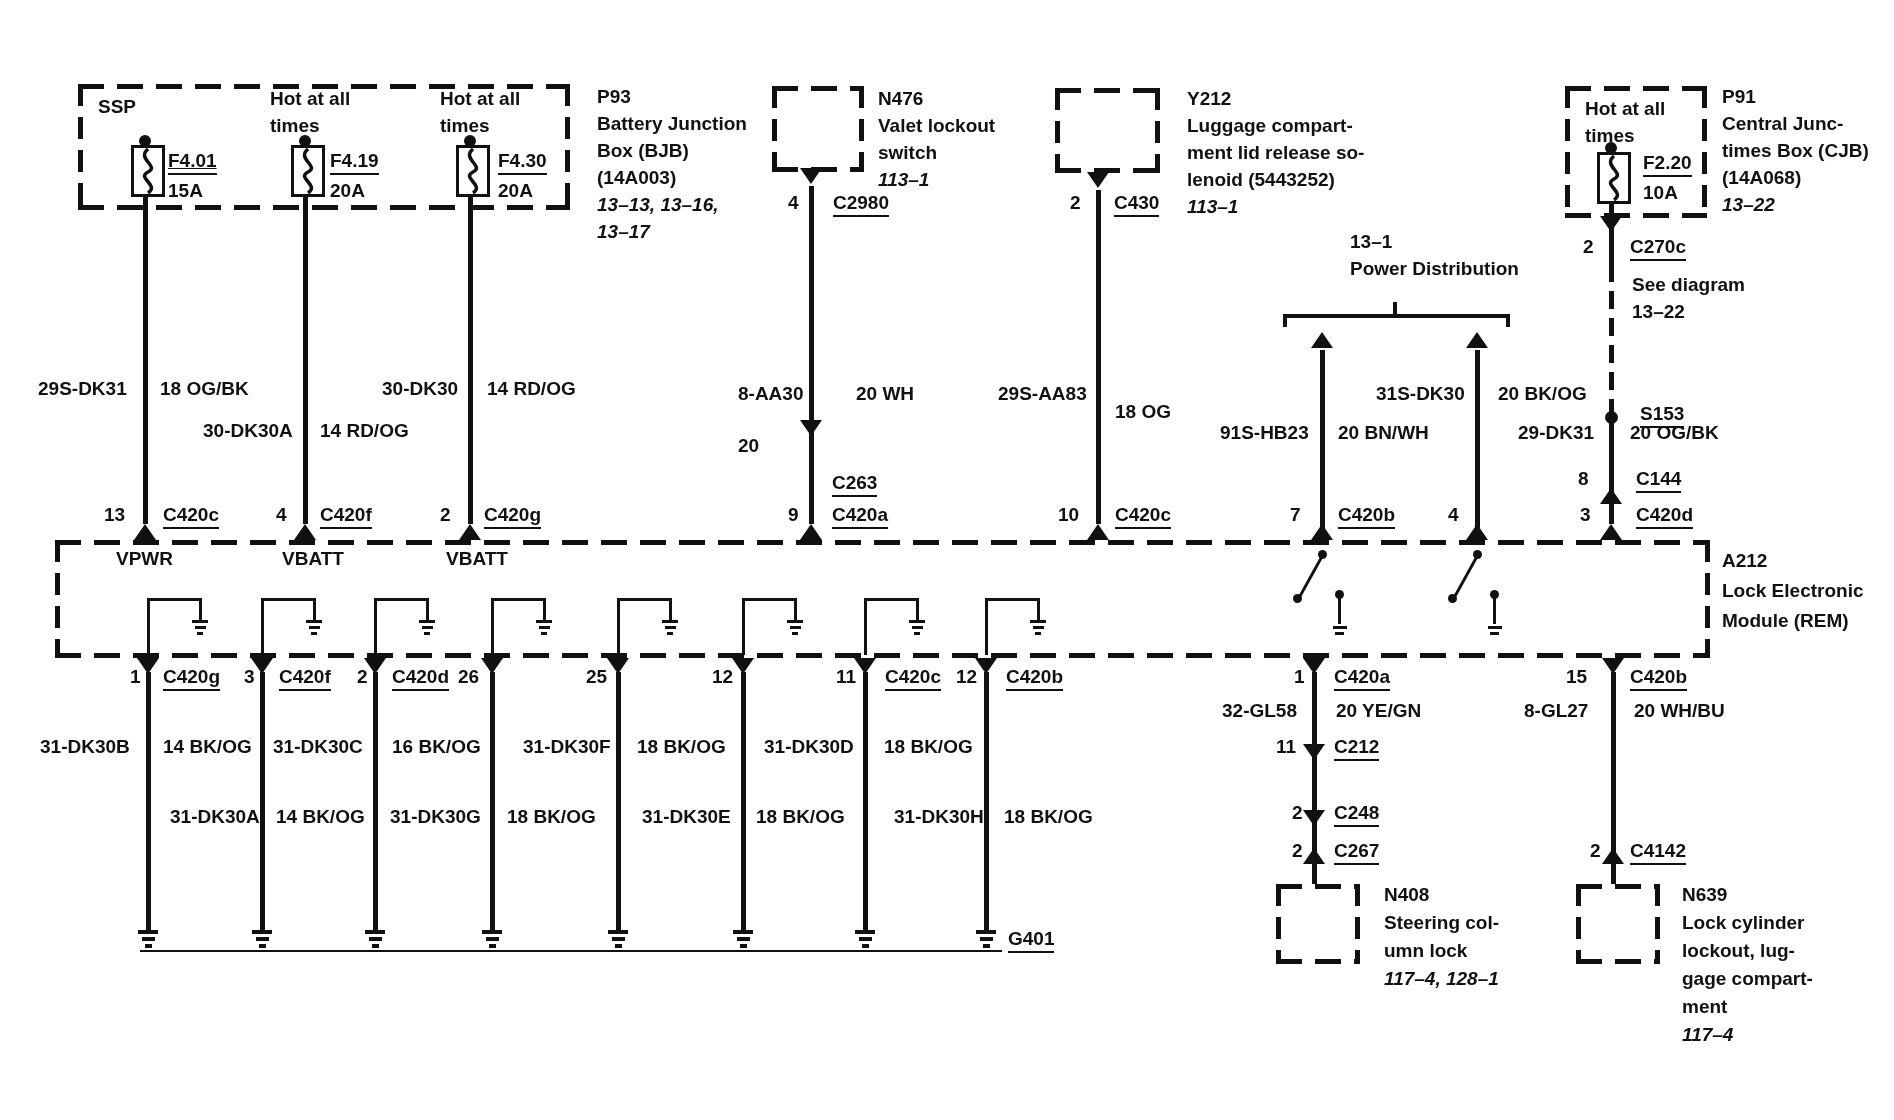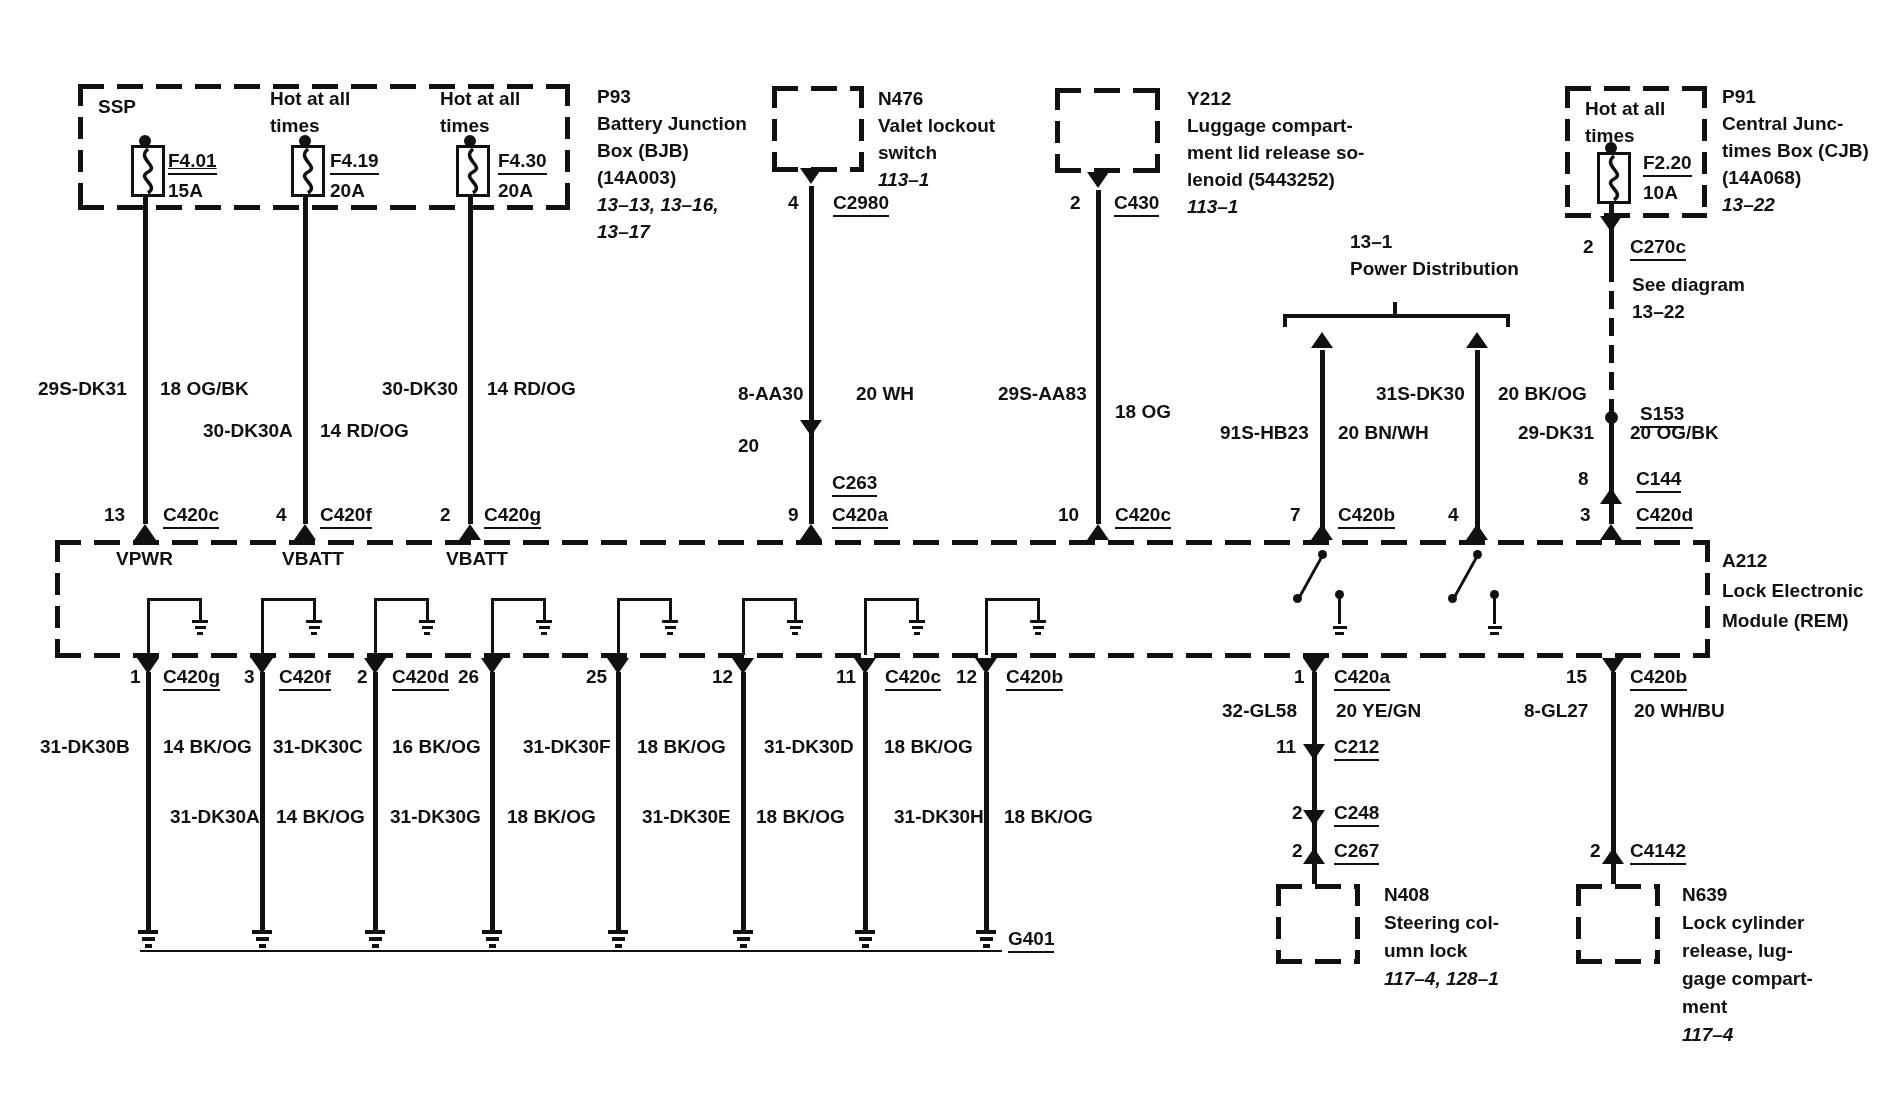--- a/index.html
+++ b/index.html
@@ -373,18 +373,18 @@
       <span class="lbl" style="left: 1384px; top: 940px;">umn lock</span>
       <span class="lbl i" style="left: 1384px; top: 968px;">117–4, 128–1</span>
       <span class="lbl" style="left: 1566px; top: 666px;">15</span>
       <span class="lbl u" style="left: 1630px; top: 666px;">C420b</span>
       <span class="lbl" style="left: 1524px; top: 700px;">8-GL27</span>
       <span class="lbl" style="left: 1634px; top: 700px;">20 WH/BU</span>
       <span class="lbl" style="left: 1590px; top: 840px;">2</span>
       <span class="lbl u" style="left: 1630px; top: 840px;">C4142</span>
       <span class="lbl" style="left: 1682px; top: 884px;">N639</span>
       <span class="lbl" style="left: 1682px; top: 912px;">Lock cylinder</span>
-      <span class="lbl" style="left: 1682px; top: 940px;">release, lug-</span>
+      <span class="lbl" style="left: 1682px; top: 940px;">lockout, lug-</span>
       <span class="lbl" style="left: 1682px; top: 968px;">gage compart-</span>
       <span class="lbl" style="left: 1682px; top: 996px;">ment</span>
       <span class="lbl i" style="left: 1682px; top: 1024px;">117–4</span>
     </div>
 </div>
 
 </body></html>

